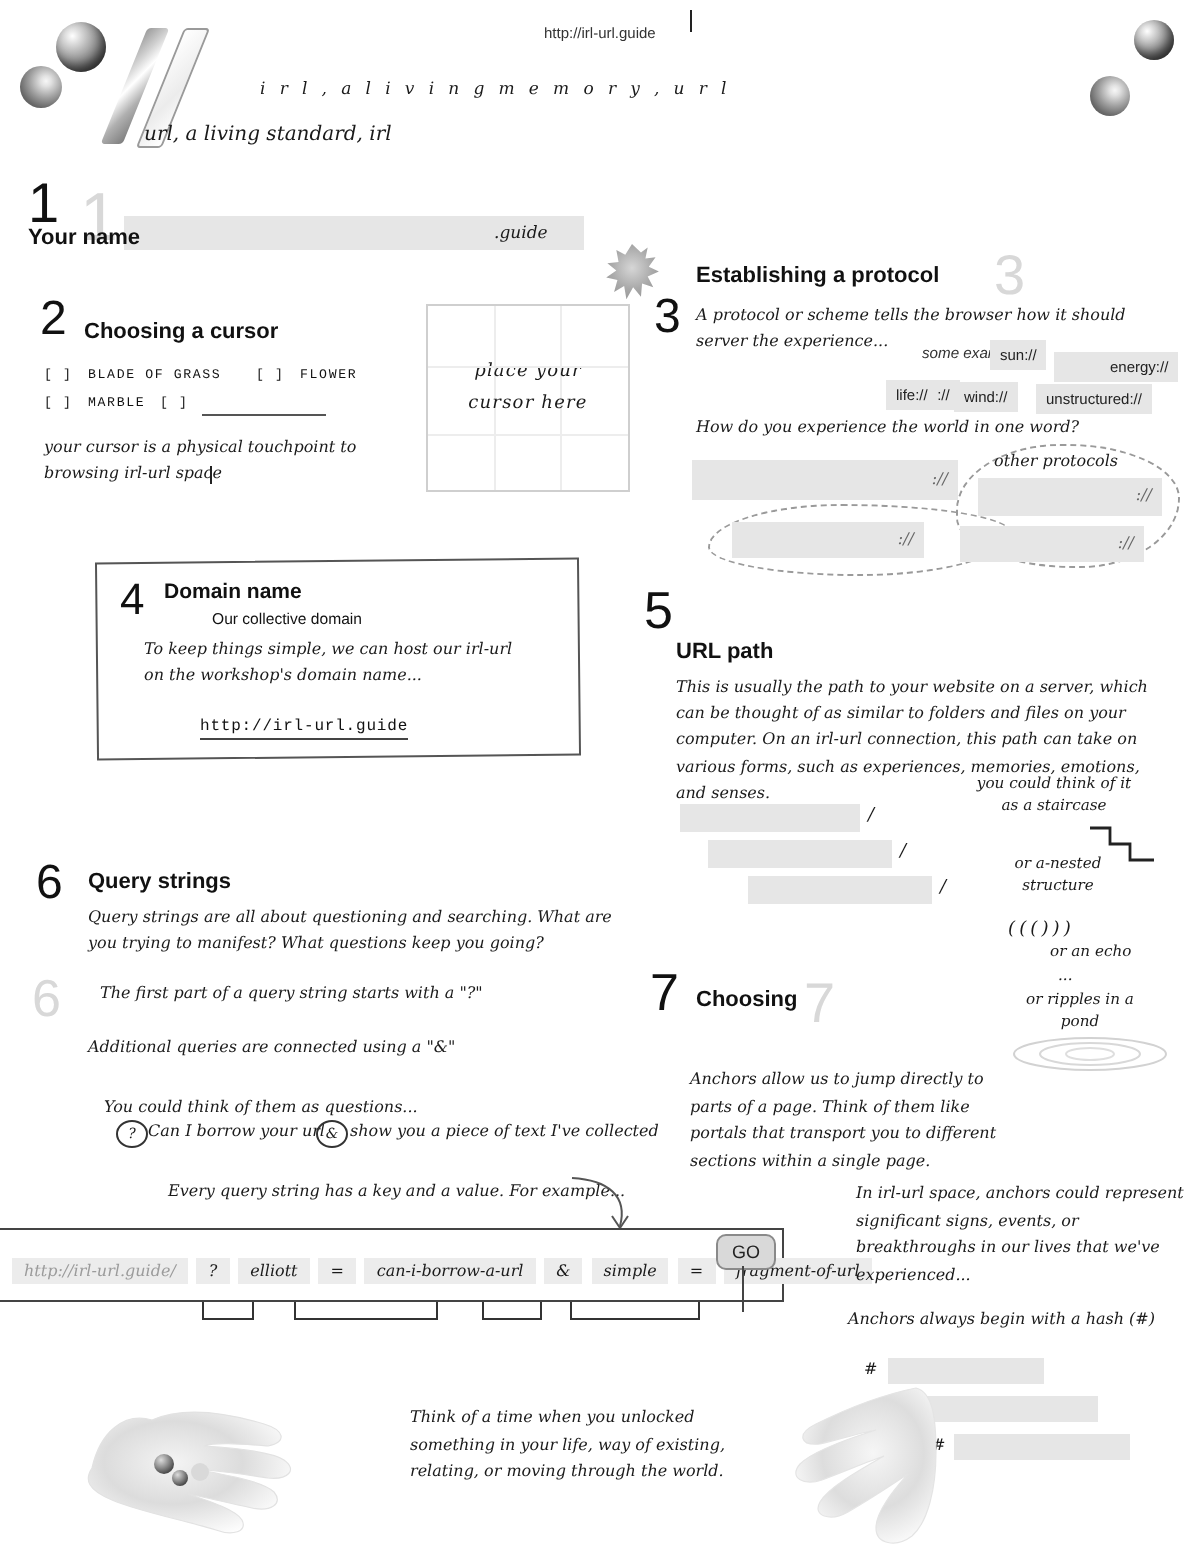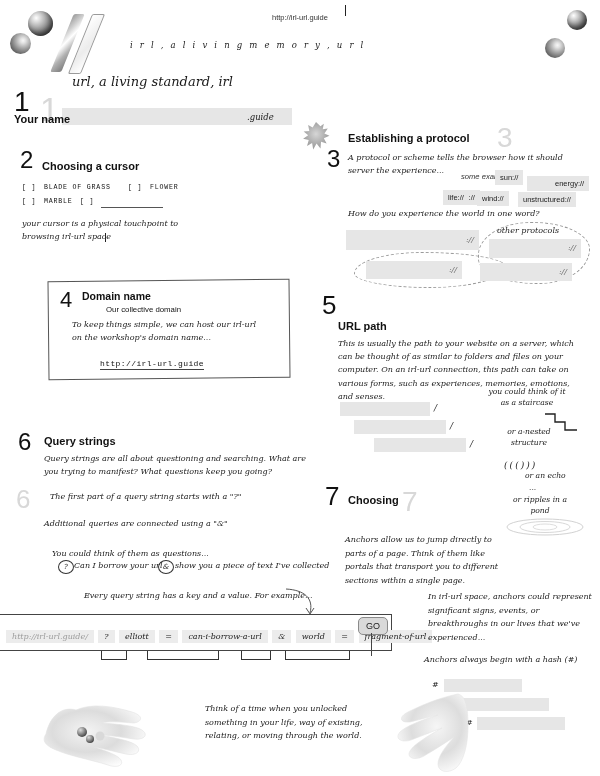--- a/index.html
+++ b/index.html
@@ -80,21 +80,21 @@
 
   <div class="abs sphere" style="left:28px;top:11px;width:25px;height:25px;"></div>
   <div class="abs sphere2" style="left:10px;top:33px;width:21px;height:21px;"></div>
   <div class="abs slash" style="left:62px;top:14px;width:11px;height:58px;"></div>
   <div class="abs slash-hollow" style="left:80px;top:14px;width:11px;height:58px;"></div>
 
   <div class="abs sphere" style="left:567px;top:10px;width:20px;height:20px;"></div>
   <div class="abs sphere2" style="left:545px;top:38px;width:20px;height:20px;"></div>
 
   <div class="abs script" style="left:130px;top:40px;font-size:8.5px;letter-spacing:2.2px;color:#1a1a1a;">i r l ,   a   l i v i n g   m e m o r y ,   u r l</div>
-  <div class="abs script" style="left:72px;top:74px;font-size:13px;">url, a living standard, irl</div>
+  <div class="abs script" style="left:72px;top:62px;font-size:10px;">url, a living standard, irl</div>
 
 
   <div class="abs bignum" style="left:14px;top:88px;font-size:28px;">1</div>
   <div class="abs ghostnum" style="left:40px;top:92px;font-size:34px;">1</div>
   <div class="abs field" style="left:62px;top:108px;width:230px;height:17px;"></div>
   <div class="abs hdr" style="left:14px;top:113px;font-size:11px;">Your name</div>
   <div class="abs script" style="left:247px;top:112px;font-size:8.5px;">.guide</div>
 
   <div class="abs bignum" style="left:20px;top:148px;font-size:24px;">2</div>
   <div class="abs hdr" style="left:42px;top:160px;font-size:11px;">Choosing a cursor</div>
@@ -112,20 +112,26 @@
     <span style="margin-left:3px;">MARBLE</span>
   </div>
   <div class="abs mono" style="left:80px;top:198px;font-size:6.6px;letter-spacing:.8px;">
     <span>[  ]</span>
   </div>
   <div class="abs underline" style="left:101px;top:206px;width:62px;height:1px;"></div>
 
   <div class="abs script" style="left:22px;top:218px;width:175px;font-size:8px;line-height:1.6;">your cursor is a physical touchpoint to browsing irl-url space</div>
   <div class="abs" style="left:105px;top:233px;width:1px;height:9px;background:#222;"></div>
 
+  <div class="abs cursorbox" style="left:213px;top:152px;width:100px;height:92px;">
+    <div class="gridline2" style="left:66%;top:0;width:1px;height:100%;"></div>
+    <div class="gridline2" style="top:70%;left:0;height:1px;width:100%;"></div>
+    <div class="abs script" style="left:0;right:0;top:28px;text-align:center;font-size:9px;letter-spacing:.6px;">place your</div>
+    <div class="abs script" style="left:0;right:0;top:44px;text-align:center;font-size:9px;letter-spacing:.6px;">cursor here</div>
+  </div>
 
   <div class="abs leaf" style="left:302px;top:122px;"></div>
   <div class="abs hdr" style="left:348px;top:132px;font-size:11px;">Establishing a protocol</div>
   <div class="abs ghostnum" style="left:497px;top:124px;font-size:28px;">3</div>
   <div class="abs bignum" style="left:327px;top:147px;font-size:24px;">3</div>
   <div class="abs script" style="left:348px;top:152px;width:226px;font-size:8px;line-height:1.6;">A protocol or scheme tells the browser how it should server the experience...</div>
 
   <div class="abs sans" style="left:417px;top:172px;font-size:7.6px;font-style:italic;color:#333;margin-left:44px;">some examples....</div>
   <div class="abs chip" style="left:495px;top:170px;">sun://</div>
   <div class="abs chip" style="left:527px;top:176px;padding-left:28px;">energy://</div>
@@ -212,21 +218,21 @@
   <div class="abs" style="left:0;top:650px;width:392px;height:1px;background:#444;"></div>
   <div class="abs" style="left:391px;top:614px;width:1px;height:37px;background:#444;"></div>
 
   <div class="abs" style="left:6px;top:625px;white-space:nowrap;">
     <span class="urlbar-seg script" style="font-size:8px;color:#9b9b9b;">http://irl-url.guide/</span>
     <span class="urlbar-seg script" style="font-size:8px;">?</span>
     <span class="urlbar-seg script" style="font-size:8px;">elliott</span>
     <span class="urlbar-seg script" style="font-size:8px;">=</span>
     <span class="urlbar-seg script" style="font-size:8px;">can-i-borrow-a-url</span>
     <span class="urlbar-seg script" style="font-size:8px;">&amp;</span>
-    <span class="urlbar-seg script" style="font-size:8px;">world</span>
+    <span class="urlbar-seg script" style="font-size:8px;">simple</span>
     <span class="urlbar-seg script" style="font-size:8px;">=</span>
     <span class="urlbar-seg script" style="font-size:8px;">fragment-of-url</span>
   </div>
 
   <div class="abs go" style="left:358px;top:617px;width:28px;height:16px;line-height:16px;">GO</div>
   <div class="abs" style="left:371px;top:633px;width:1px;height:23px;background:#444;"></div>
 
   <div class="abs bracket" style="left:101px;top:651px;width:24px;height:8px;"></div>
   <div class="abs bracket" style="left:147px;top:651px;width:70px;height:8px;"></div>
   <div class="abs bracket" style="left:241px;top:651px;width:28px;height:8px;"></div>

